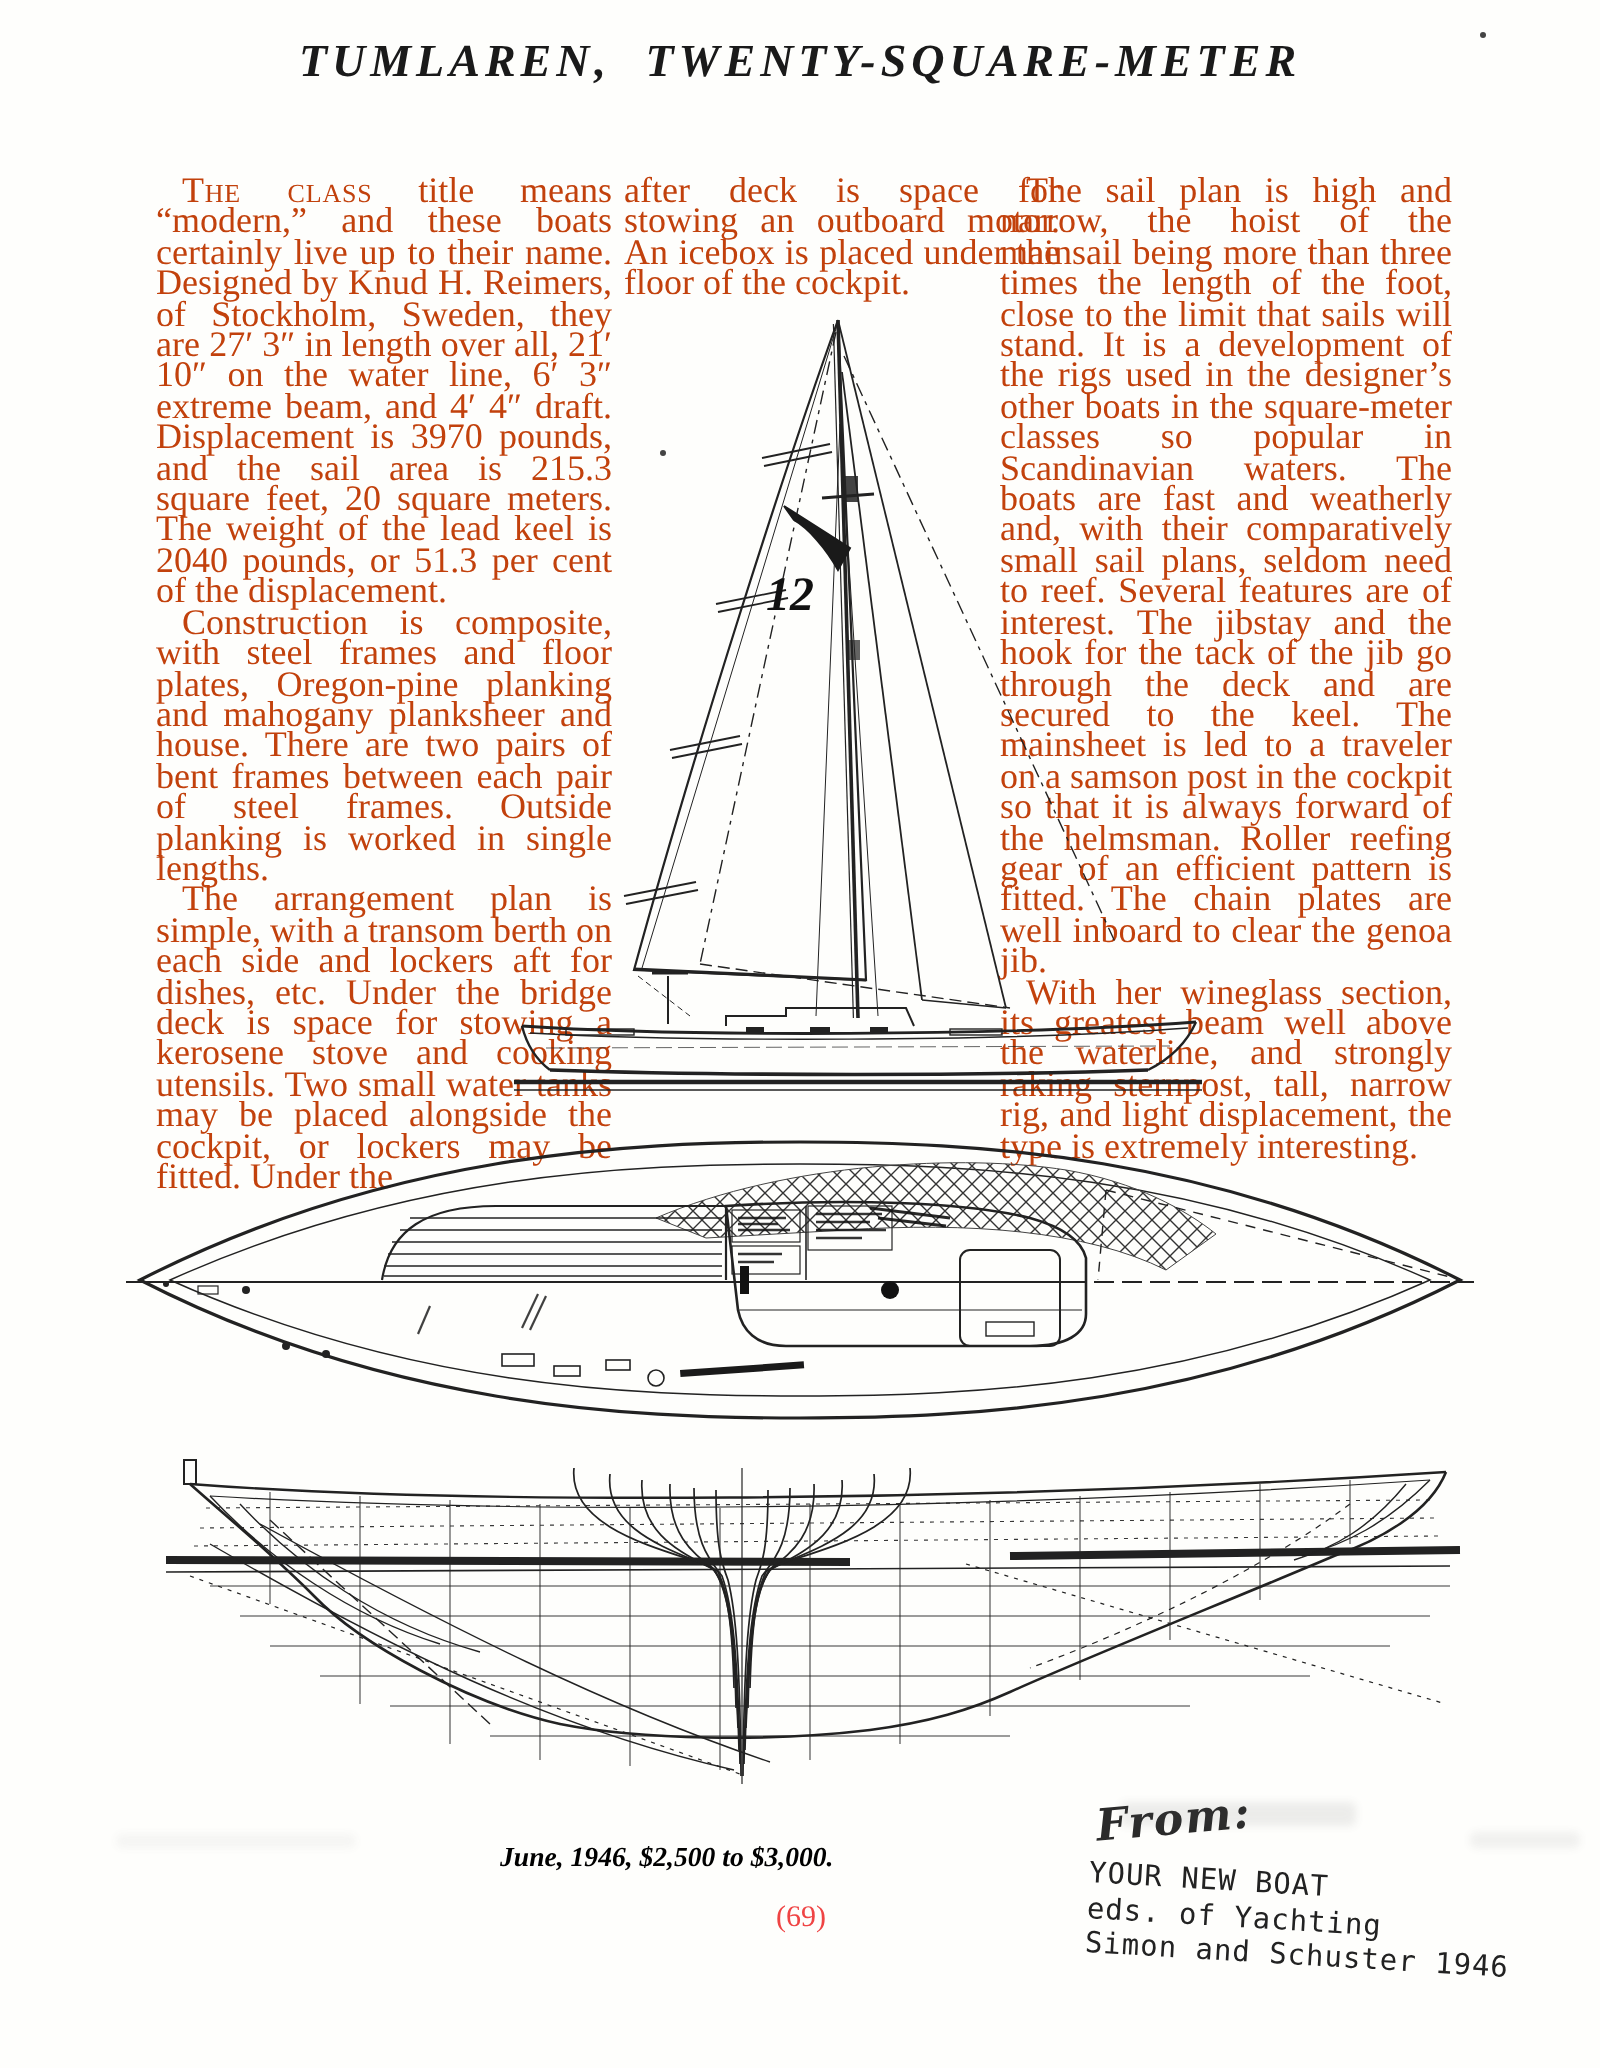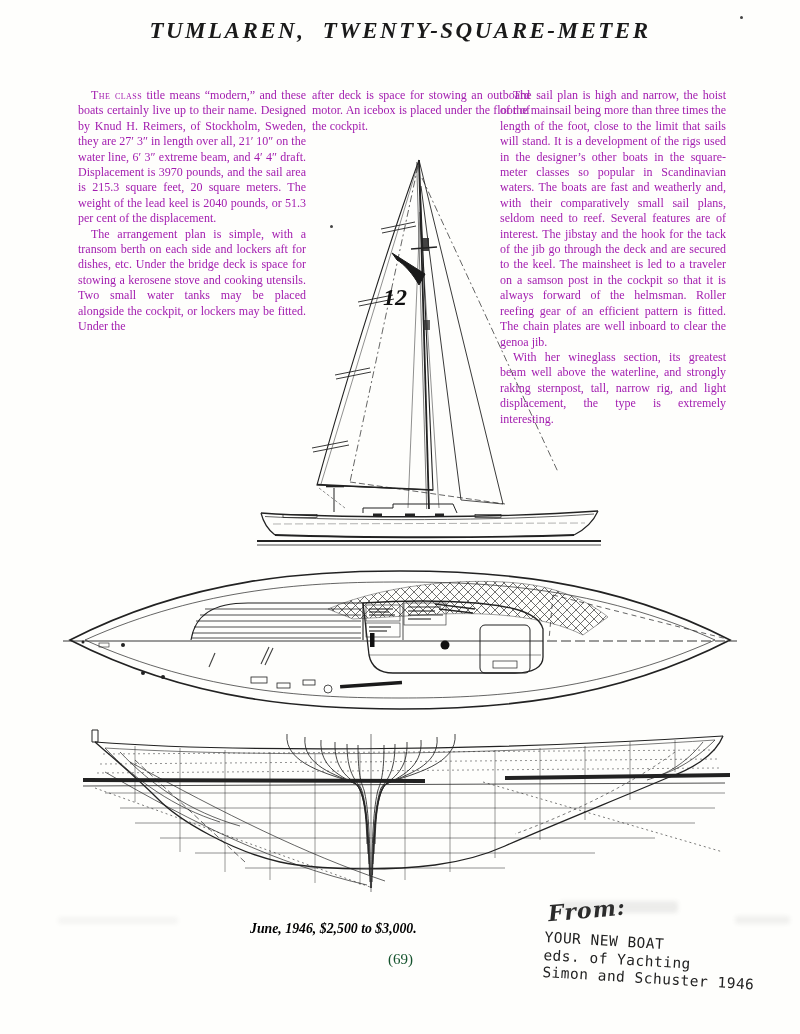--- a/index.html
+++ b/index.html
@@ -3,22 +3,22 @@
 <meta charset="utf-8">
 <style>
   html,body{margin:0;padding:0;background:#e8e8e4;}
   .page{position:relative;width:800px;height:1034px;background:#fefefc;overflow:hidden;
         font-family:"Liberation Serif", serif;color:#141414;}
   
   .title{position:absolute;top:14px;left:0;width:800px;text-align:center;
          font-style:italic;font-weight:600;font-size:23px;line-height:33px;
          letter-spacing:2.5px;word-spacing:9px;color:#1a1a1a;}
   
-  .col{position:absolute;top:88px;text-align:justify;font-size:12px;line-height:15.4px;
-       color:#a21caf;}
+  .col{position:absolute;top:88px;text-align:justify;font-size:18px;line-height:15.4px;
+       color:#c2410c;}
   .col p{margin:0;text-indent:13px;}
   .col p.noindent{text-indent:0;}
   .col-left{left:78px;width:228px;}
   .col-mid{left:312px;width:218px;}
   .col-right{left:500px;width:226px;}
   .smallcaps{font-variant:small-caps;letter-spacing:.4px;}
   
   .drawing{position:absolute;}
   svg{display:block;}
   
@@ -27,36 +27,37 @@
   .caption-gap{display:inline-block;width:52px;}
   .caption-line2{position:absolute;left:250px;top:921px;font-style:italic;font-weight:700;
         font-size:13.8px;color:#000000;}
   
   .from-hand{position:absolute;left:548px;top:897px;font-style:italic;font-weight:700;
         font-size:22px;transform:rotate(-5deg);color:#2a2a2a;
         font-family:"DejaVu Serif", serif;letter-spacing:1px;}
   .typed{position:absolute;left:545px;top:929px;font-family:"DejaVu Sans Mono", monospace;
         font-size:14.5px;line-height:17.5px;color:#222;transform:rotate(3.4deg);
         transform-origin:left top;letter-spacing:.5px;white-space:nowrap;}
-  .pageno{position:absolute;left:388px;top:951px;font-size:15px;color:#14532d;}
+  .pageno{position:absolute;left:388px;top:951px;font-size:15px;color:#ef4444;}
   
   .smudge{position:absolute;background:#555;opacity:.10;filter:blur(2px);border-radius:3px;}
   .speck{position:absolute;background:#444;border-radius:50%;}
 </style>
 </head>
 <body>
 
 <div class="page">
 
   <div class="title">
     <div>TUMLAREN, TWENTY-SQUARE-METER</div>
   </div>
 
   <div class="col col-left">
     <p><span class="smallcaps">The class</span><span> title means “modern,” and these boats certainly live up to their name. Designed by Knud H. Reimers, of Stockholm, Sweden, they are 27′ 3″ in length over all, 21′ 10″ on the water line, 6′ 3″ extreme beam, and 4′ 4″ draft. Displacement is 3970 pounds, and the sail area is 215.3 square feet, 20 square meters. The weight of the lead keel is 2040 pounds, or 51.3 per cent of the displacement.</span></p>
+    <p>Construction is composite, with steel frames and floor plates, Oregon-pine planking and mahogany planksheer and house. There are two pairs of bent frames between each pair of steel frames. Outside planking is worked in single lengths.</p>
     <p>The arrangement plan is simple, with a transom berth on each side and lockers aft for dishes, etc. Under the bridge deck is space for stowing a kerosene stove and cooking utensils. Two small water tanks may be placed alongside the cockpit, or lockers may be fitted. Under the</p>
   </div>
 
   <div class="col col-mid">
     <p class="noindent">after deck is space for stowing an outboard motor. An icebox is placed under the floor of the cockpit.</p>
   </div>
 
   <div class="col col-right">
     <p>The sail plan is high and narrow, the hoist of the mainsail being more than three times the length of the foot, close to the limit that sails will stand. It is a development of the rigs used in the designer’s other boats in the square-meter classes so popular in Scandinavian waters. The boats are fast and weatherly and, with their comparatively small sail plans, seldom need to reef. Several features are of interest. The jibstay and the hook for the tack of the jib go through the deck and are secured to the keel. The mainsheet is led to a traveler on a samson post in the cockpit so that it is always forward of the helmsman. Roller reefing gear of an efficient pattern is fitted. The chain plates are well inboard to clear the genoa jib.</p>
     <p>With her wineglass section, its greatest beam well above the waterline, and strongly raking sternpost, tall, narrow rig, and light displacement, the type is extremely interesting.</p>

